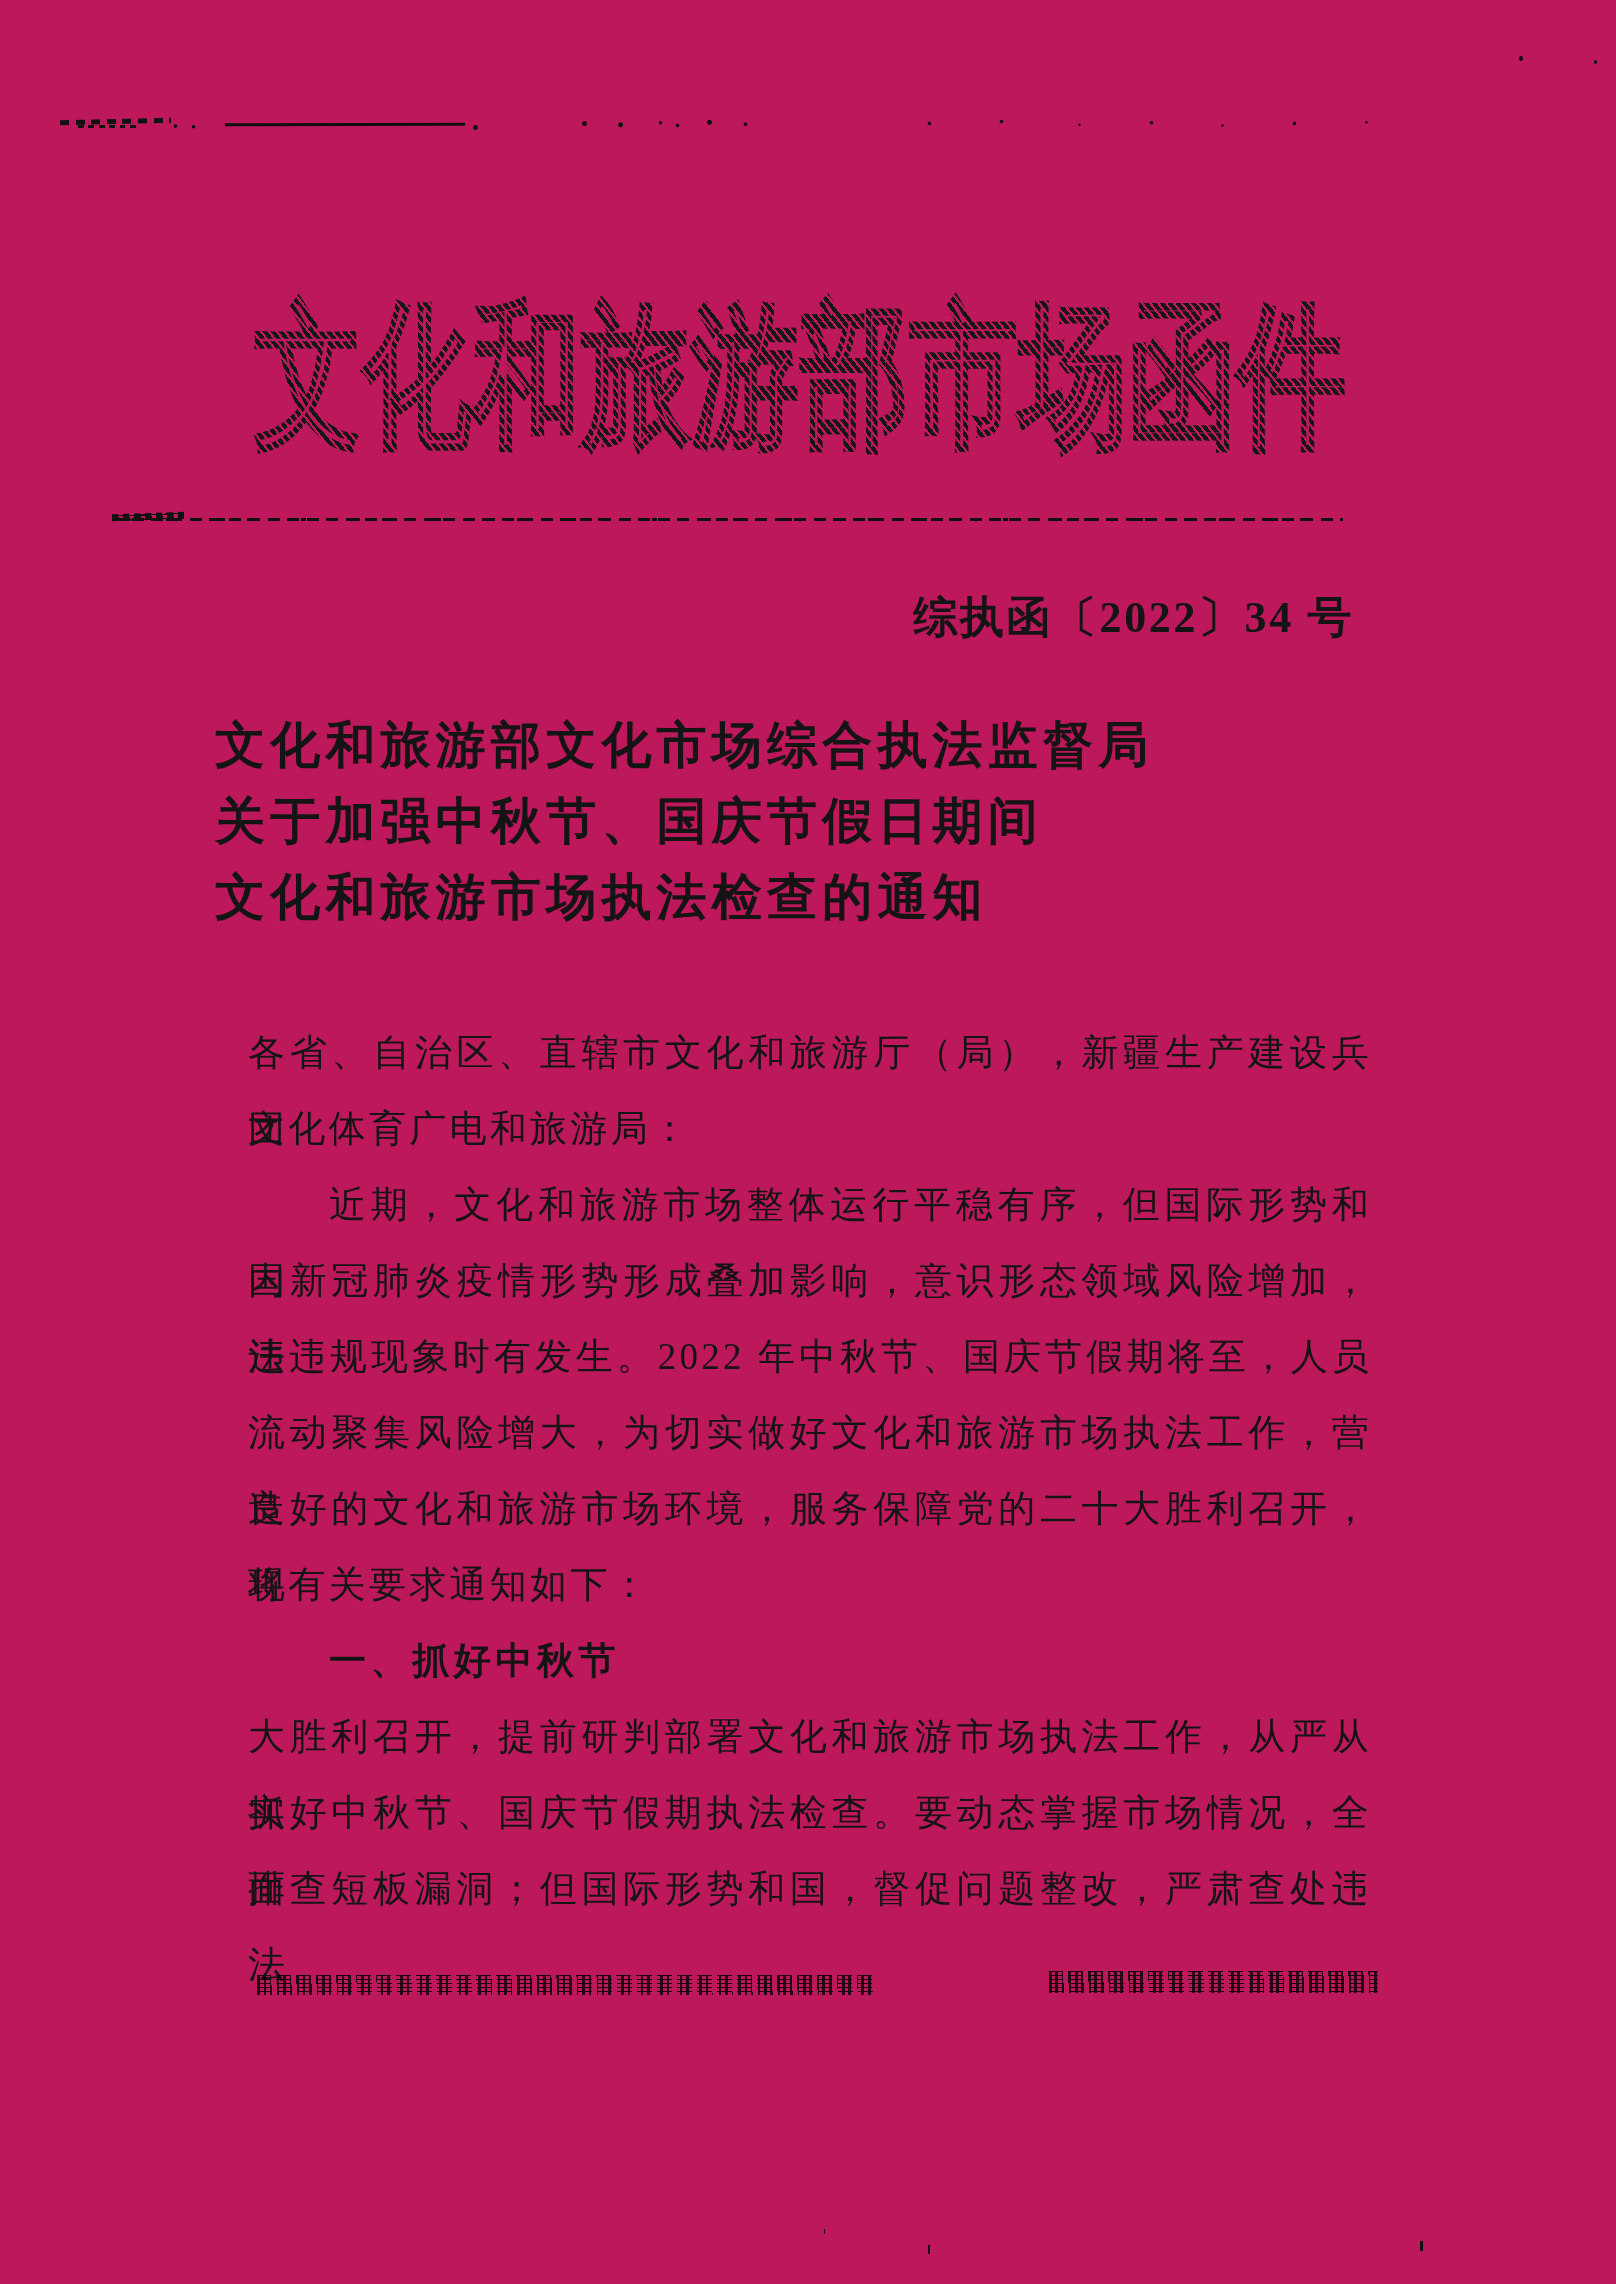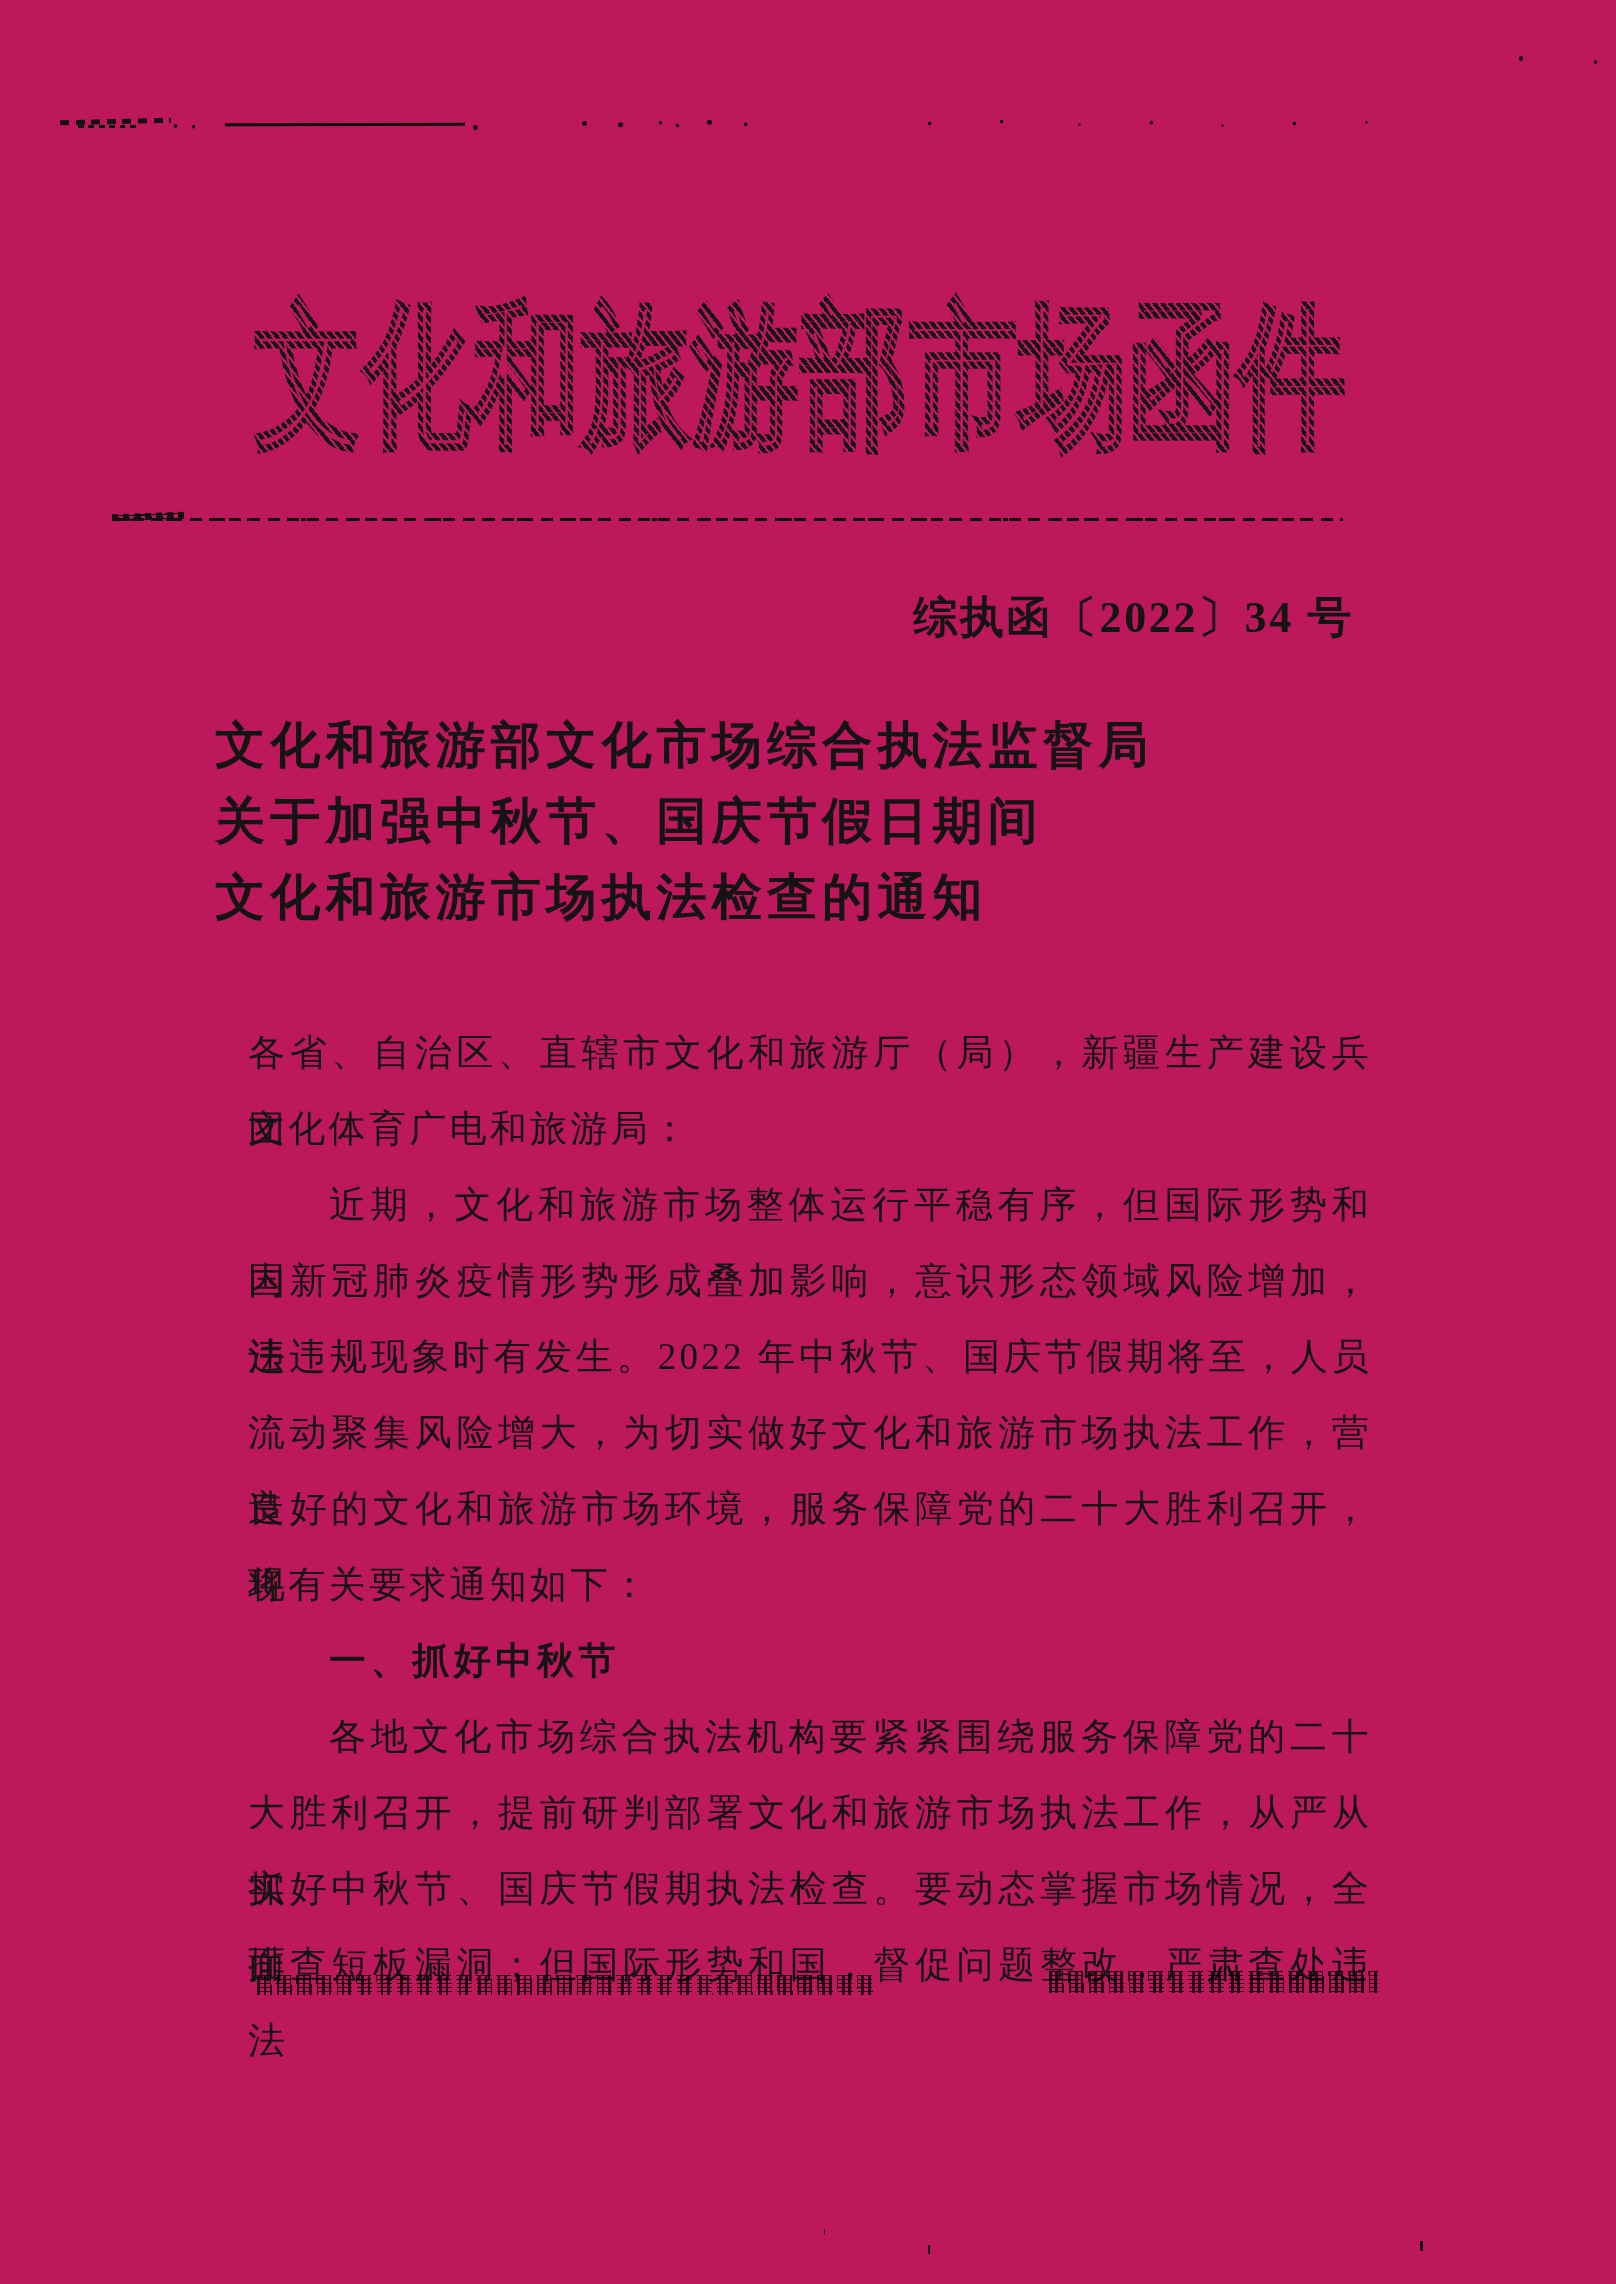--- a/index.html
+++ b/index.html
@@ -114,21 +114,20 @@
   <div class="body-block">
     <div class="line fill">各省、自治区、直辖市文化和旅游厅（局），新疆生产建设兵团</div>
     <div class="line">文化体育广电和旅游局：</div>
     <div class="line fill indent">近期，文化和旅游市场整体运行平稳有序，但国际形势和国</div>
     <div class="line fill">内新冠肺炎疫情形势形成叠加影响，意识形态领域风险增加，违</div>
     <div class="line fill">法违规现象时有发生。2022 年中秋节、国庆节假期将至，人员</div>
     <div class="line fill">流动聚集风险增大，为切实做好文化和旅游市场执法工作，营造</div>
     <div class="line fill">良好的文化和旅游市场环境，服务保障党的二十大胜利召开，现</div>
     <div class="line">将有关要求通知如下：</div>
     <div class="line heading indent">一、抓好中秋节</div>
-    <div class="line fill indent">各地文化市场综合执法机构要紧紧围绕服务保障党的二十</div>
     <div class="line fill">大胜利召开，提前研判部署文化和旅游市场执法工作，从严从实</div>
     <div class="line fill">抓好中秋节、国庆节假期执法检查。要动态掌握市场情况，全面</div>
     <div class="line fill">排查短板漏洞；但国际形势和国，督促问题整改，严肃查处违法</div>
   </div>
 
   <div class="smudge smudge-a"></div>
   <div class="smudge smudge-b"></div>
 
   <div class="speck speck-a"></div>
   <div class="speck speck-b"></div>

